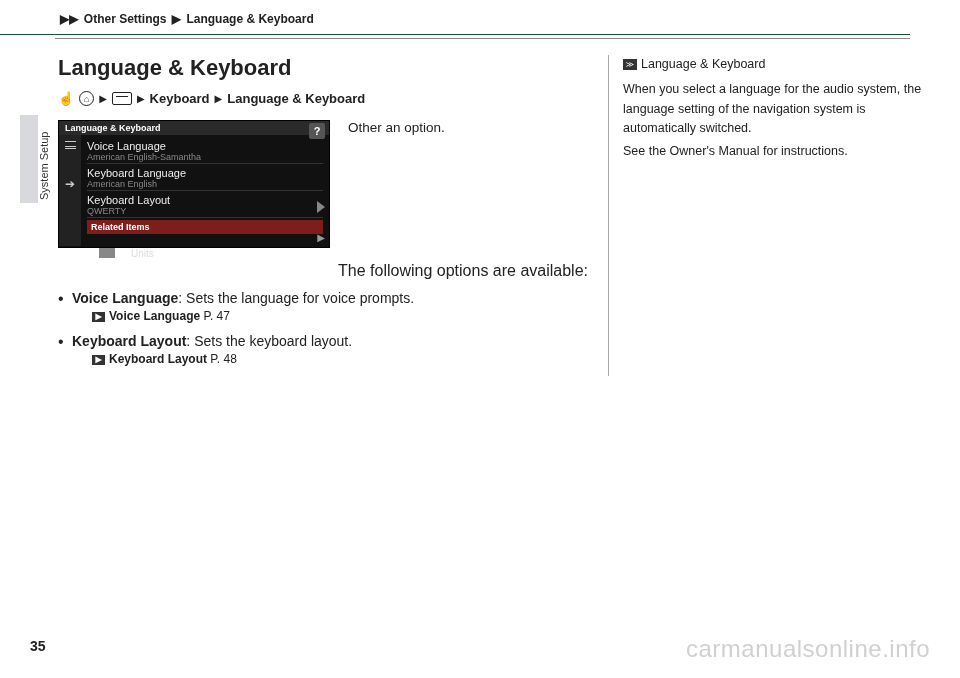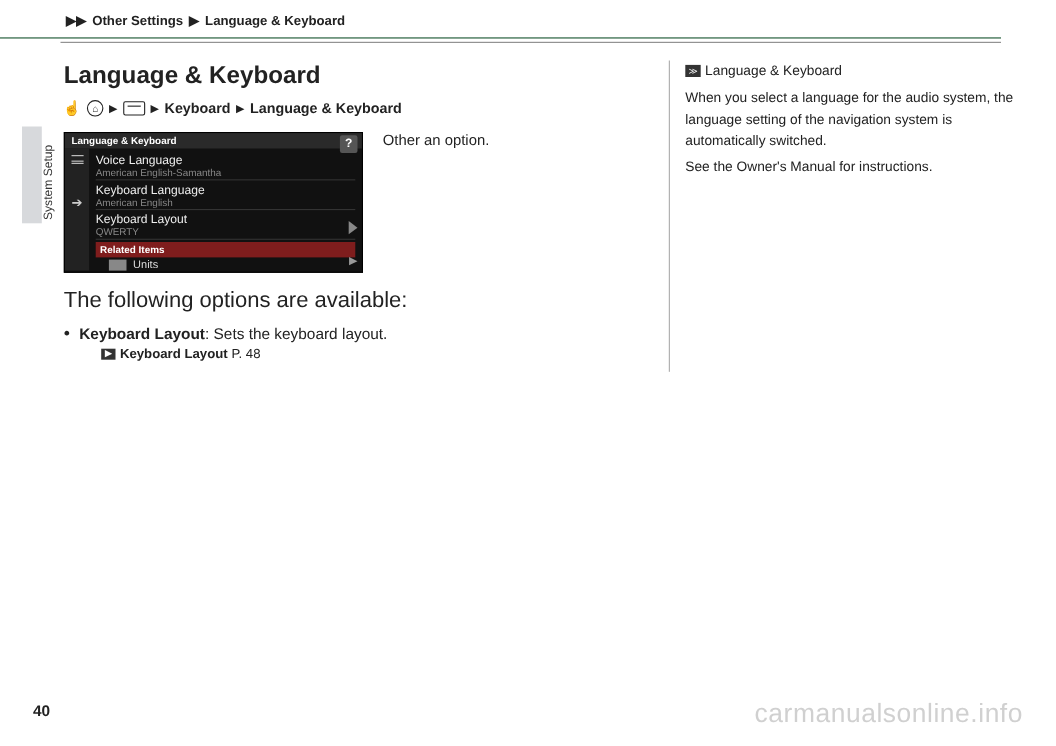--- a/index.html
+++ b/index.html
@@ -177,38 +177,39 @@
       font-size: 9px;
       font-weight: bold;
       color: #fff;
       background: #7f1d1d;
       padding: 2px 4px;
       margin-top: 2px;
     }
     .ss-units {
       font-size: 10px;
       color: #ddd;
-      padding: 2px 12px;
-      display: flex;
-      gap: 6px;
+      padding: 14px 12px;
+      display: flex;
+      gap: 16px;
     }
     .ss-right-arrow {
       position: absolute;
       right: 4px;
       bottom: 4px;
       color: #999;
       font-size: 10px;
     }
     .instr {
       font-size: 13.5px;
       padding-top: 0;
     }
     .desc {
-      font-size: 20px;
+      font-size: 16px;
       margin-bottom: 10px;
+      text-align: right;
     }
     ul.options {
       list-style: none;
       font-size: 14px;
     }
     ul.options > li {
       margin-bottom: 10px;
       position: relative;
       padding-left: 14px;
     }
@@ -352,32 +353,38 @@
         <div class="ss-sel"></div>
         <div class="ss-right-arrow">▶</div>
       </div>
       <div class="instr">Other an option.</div>
     </div>
 
     <div class="desc">The following options are available:</div>
 
     <ul class="options">
       <li>
+        <b>Voice Language</b><span>: Sets the language for voice prompts.</span>
+        <div class="ref">
+          <span class="ref-icon">▶</span><span>Voice Language</span> <span class="pg">P. 47</span>
+        </div>
+      </li>
+      <li>
         <b>Keyboard Layout</b><span>: Sets the keyboard layout.</span>
         <div class="ref">
           <span class="ref-icon">▶</span><span>Keyboard Layout</span> <span class="pg">P. 48</span>
         </div>
       </li>
     </ul>
   </div>
 
   <div class="right">
     <div class="right-header">
       <span class="right-icon">≫</span>
       <span>Language &amp; Keyboard</span>
     </div>
     <p style="margin-bottom:3px;">When you select a language for the audio system, the language setting of the navigation system is automatically switched.</p>
     <p>See the Owner's Manual for instructions.</p>
   </div>
 </div>
 
-<div class="pgnum">40</div>
+<div class="pgnum">35</div>
 <div class="watermark">carmanualsonline.info</div>
 
 </body></html>

